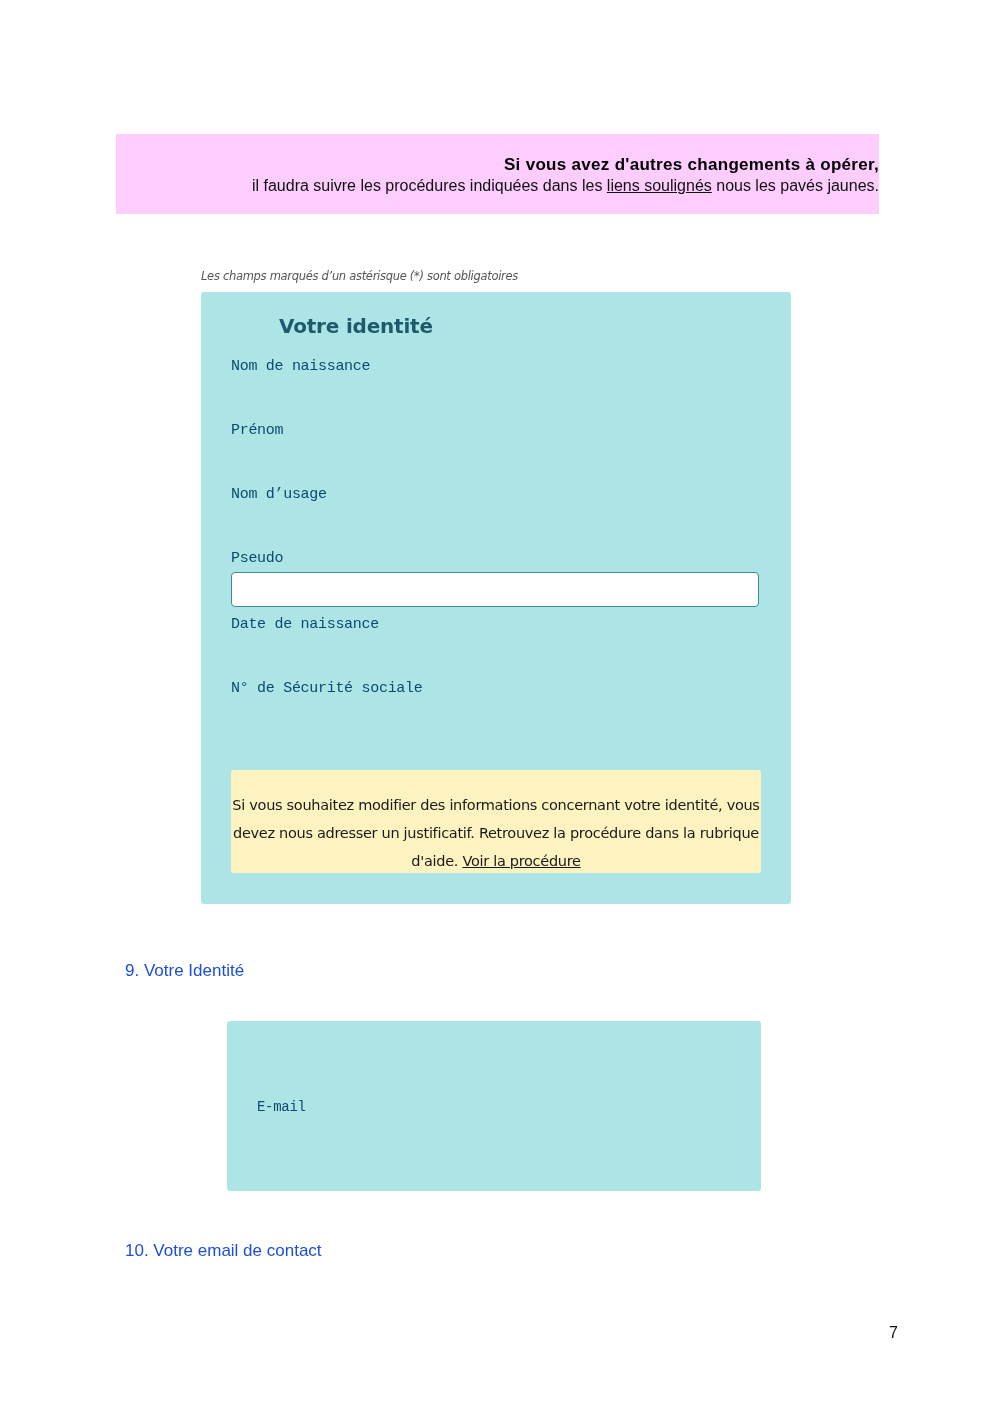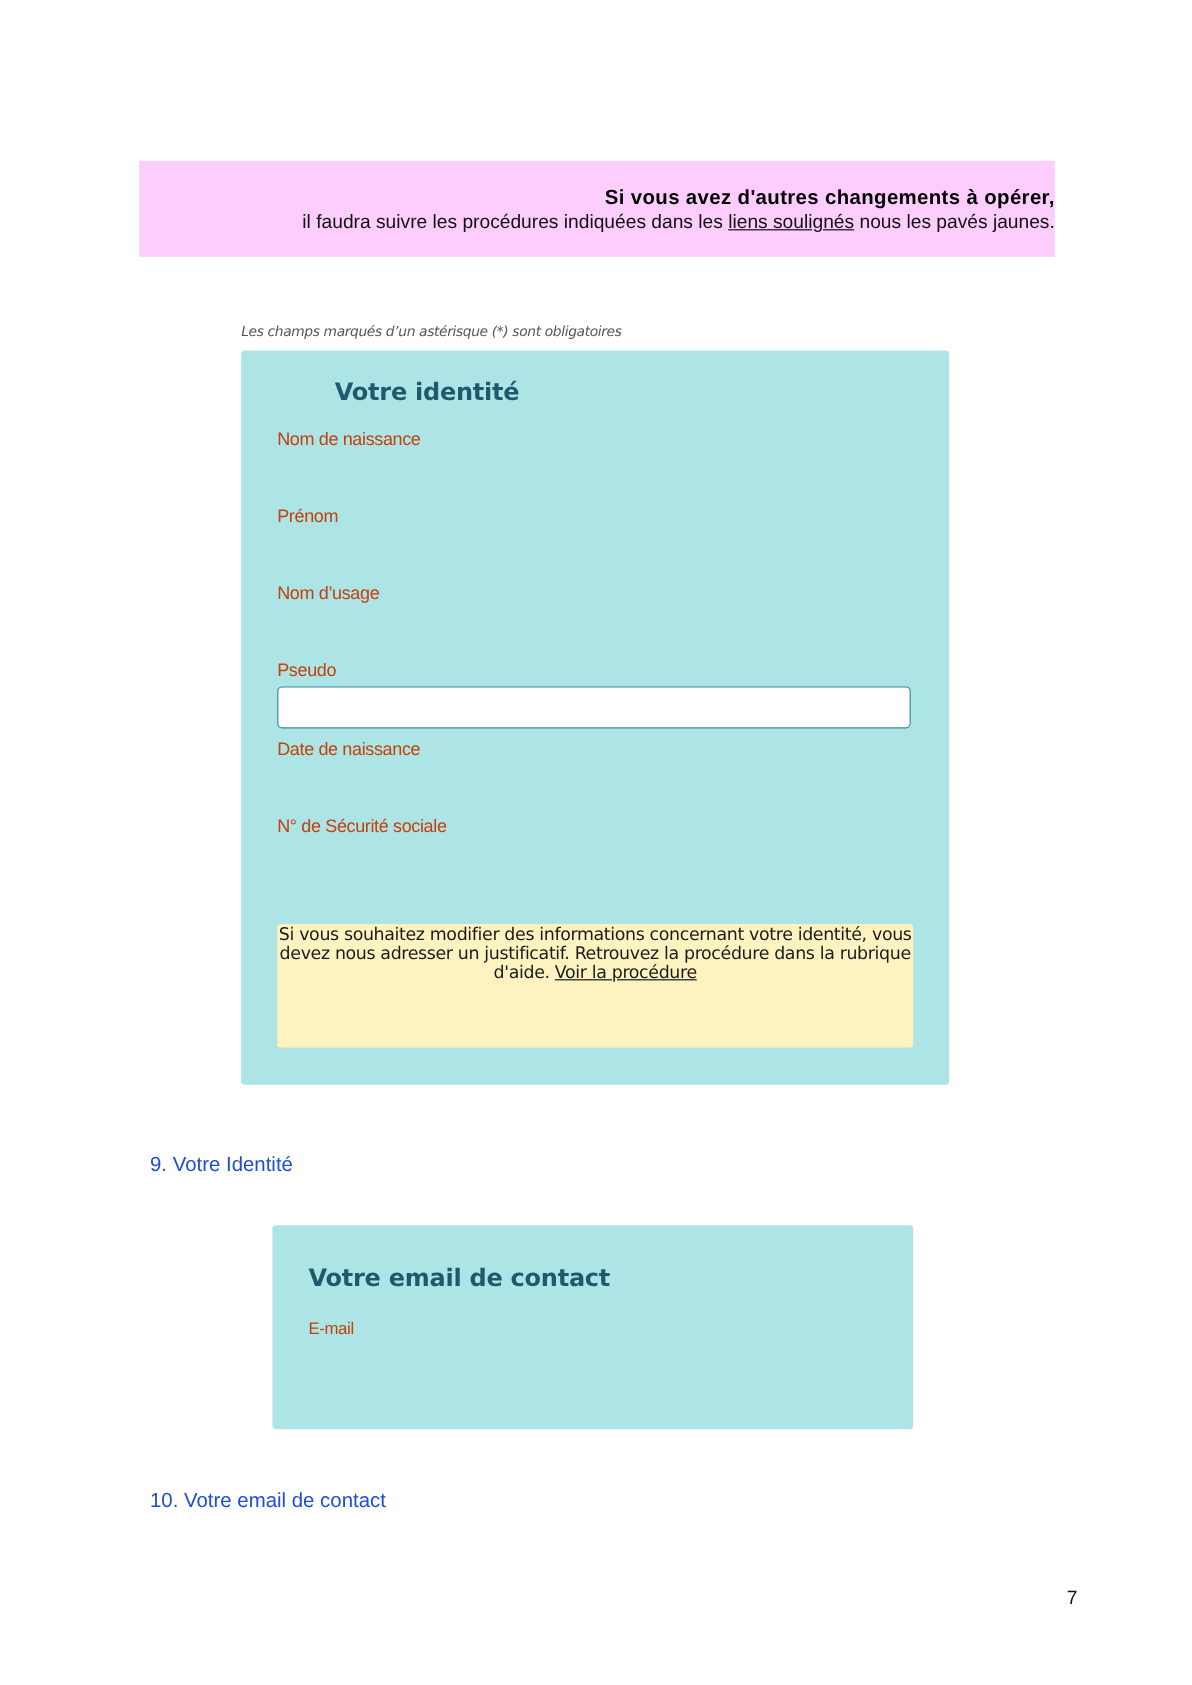--- a/index.html
+++ b/index.html
@@ -16,30 +16,30 @@
   .required-note {
     position: absolute; left: 201px; top: 269px; font-size: 11.5px; font-style: italic; color: #555;
     font-family: "DejaVu Sans", sans-serif; letter-spacing: -0.3px;
   }
 
   .card {
     position: absolute; background: #ade5e6; border-radius: 3px;
   }
   .card-identity { left: 201px; top: 292px; width: 590px; height: 612px; }
   .card-title { position: absolute; font-family: "DejaVu Sans", sans-serif; font-weight: bold; color: #1e5a6b; font-size: 20px; letter-spacing: -0.2px; }
-  .field-label { position: absolute; font-family: Liberation Sans, sans-serif; font-size: 15px; color: #c2410c; letter-spacing: -0.3px; }
+  .field-label { position: absolute; font-family: Liberation Mono, monospace; font-size: 15px; color: #0c4a6e; letter-spacing: -0.3px; }
   .input {
     position: absolute; left: 30px; top: 280px; width: 528px; height: 35px;
     background: #ffffff; border: 1px solid #3e8a98; border-radius: 4px; box-sizing: border-box;
   }
   .help-box {
     position: absolute; left: 30px; top: 478px; width: 530px; height: 103px;
     background: #fdf3c0; border-radius: 3px; text-align: center;
-    font-family: "DejaVu Sans", sans-serif; font-size: 14.5px; line-height: 16px; color: #1a1a1a;
-    box-sizing: border-box; padding-top: 1px; letter-spacing: -0.3px;
+    font-family: "DejaVu Sans", sans-serif; font-size: 14.5px; line-height: 28px; color: #1a1a1a;
+    box-sizing: border-box; padding-top: 21px; letter-spacing: -0.3px;
   }
   .help-box a { color: #1a1a1a; text-decoration: underline; }
 
   .heading { position: absolute; font-size: 17px; color: #1d4ed8; }
 
   .card-email { left: 227px; top: 1021px; width: 534px; height: 170px; }
 
   .page-number { position: absolute; left: 889px; top: 1324px; font-size: 16px; color: #111; }
 </style>
 </head>
@@ -62,19 +62,18 @@
   <div class="field-label" style="left:30px; top:324px;">Date de naissance</div>
   <div class="field-label" style="left:30px; top:388px;text-align:center;">N° de Sécurité sociale</div>
   <div class="help-box">
     <span>Si vous souhaitez modifier des informations concernant votre identité, vous devez nous adresser un justificatif. Retrouvez la procédure dans la rubrique d'aide. </span><a>Voir la procédure</a>
   </div>
 </div>
 
 <div class="heading" style="left:125px; top:961px;">9.   Votre Identité</div>
 
 <div class="card card-email">
-  <div class="card-title" style="left:30px; top:32px;">Votre email de contact</div>
   <div class="field-label" style="left:30px; top:78px; font-size:14px;">E-mail</div>
 </div>
 
 <div class="heading" style="left:125px; top:1241px;">10. Votre email de contact</div>
 
 <div class="page-number">7</div>
 
 </body></html>

